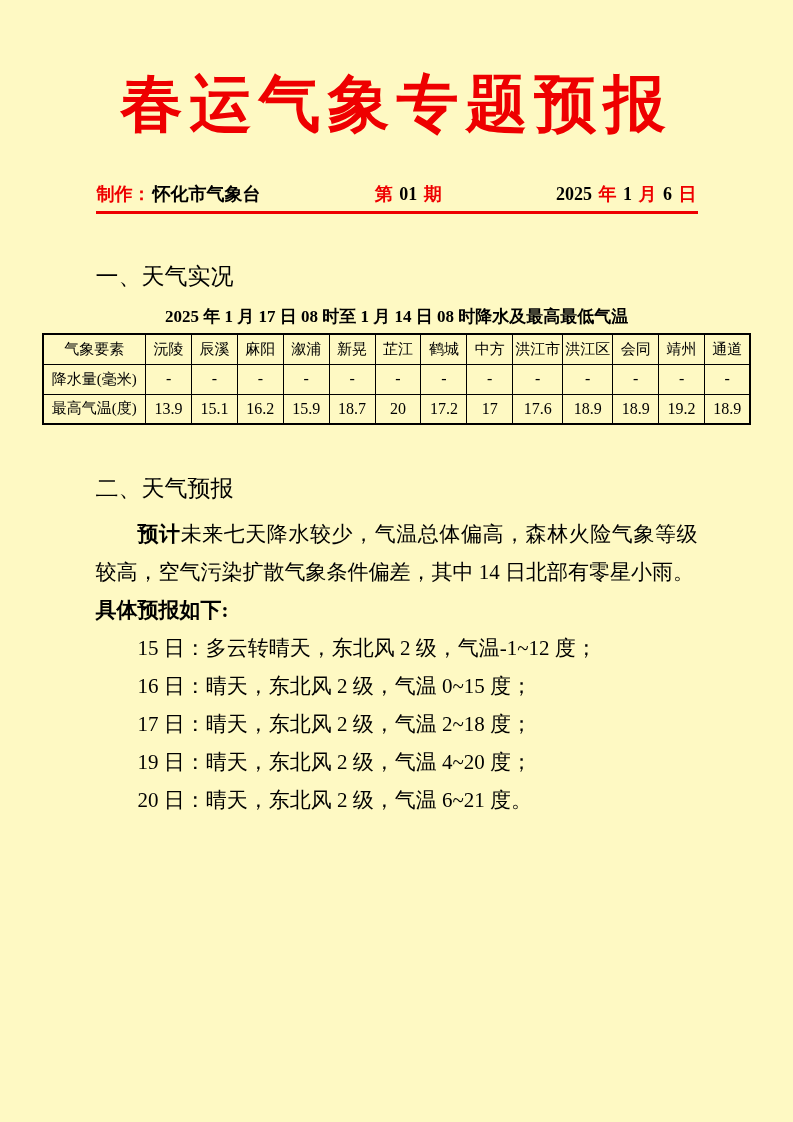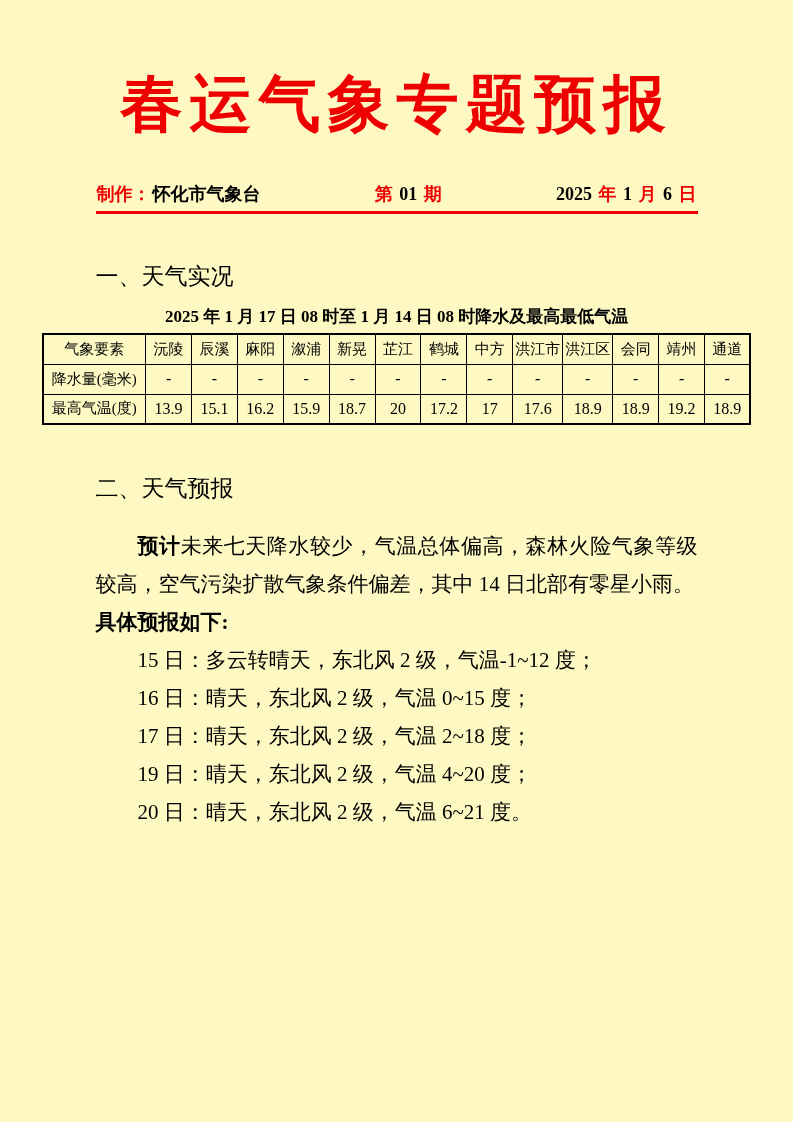--- a/index.html
+++ b/index.html
@@ -82,21 +82,21 @@
     padding: 0 1px;
     overflow: hidden;
   }
   table.weather col.label-col { width: 103px; }
   table.weather col.city-col  { width: 45.9px; }
   table.weather td.num { font-size: 16px; }
 
   
   .body-block {
     width: 602px;
-    margin: 24px auto 0;
+    margin: 12px auto 0;
     font-size: 21px;
     line-height: 38px;
     text-align: justify;
   }
   .para { margin: 0; }
   .para.indent { text-indent: 2em; }
   .para.bold { font-weight: bold; }
 </style>
 </head>
 <body>

